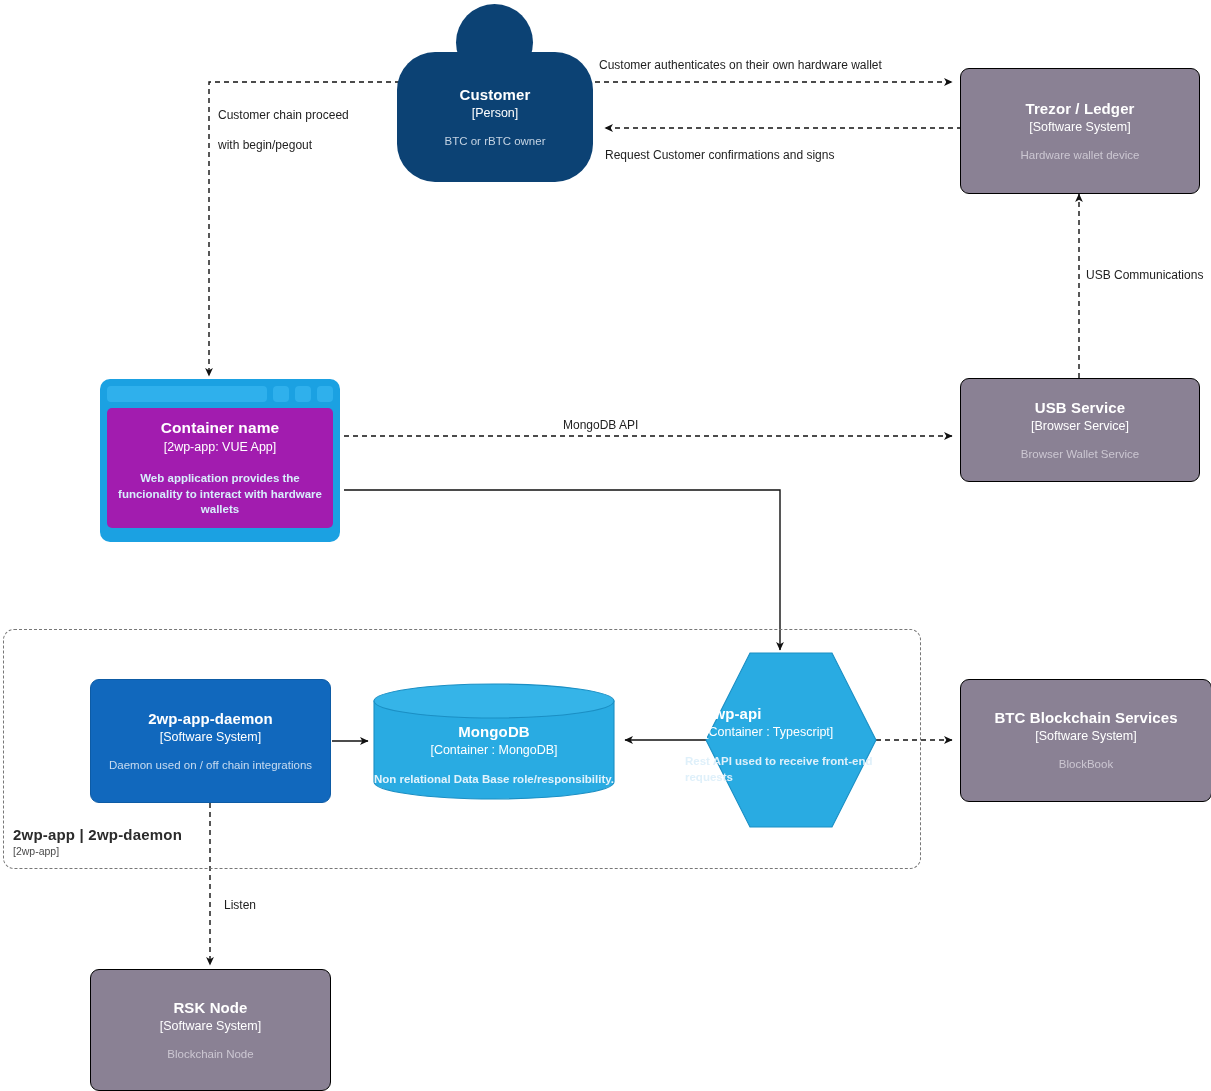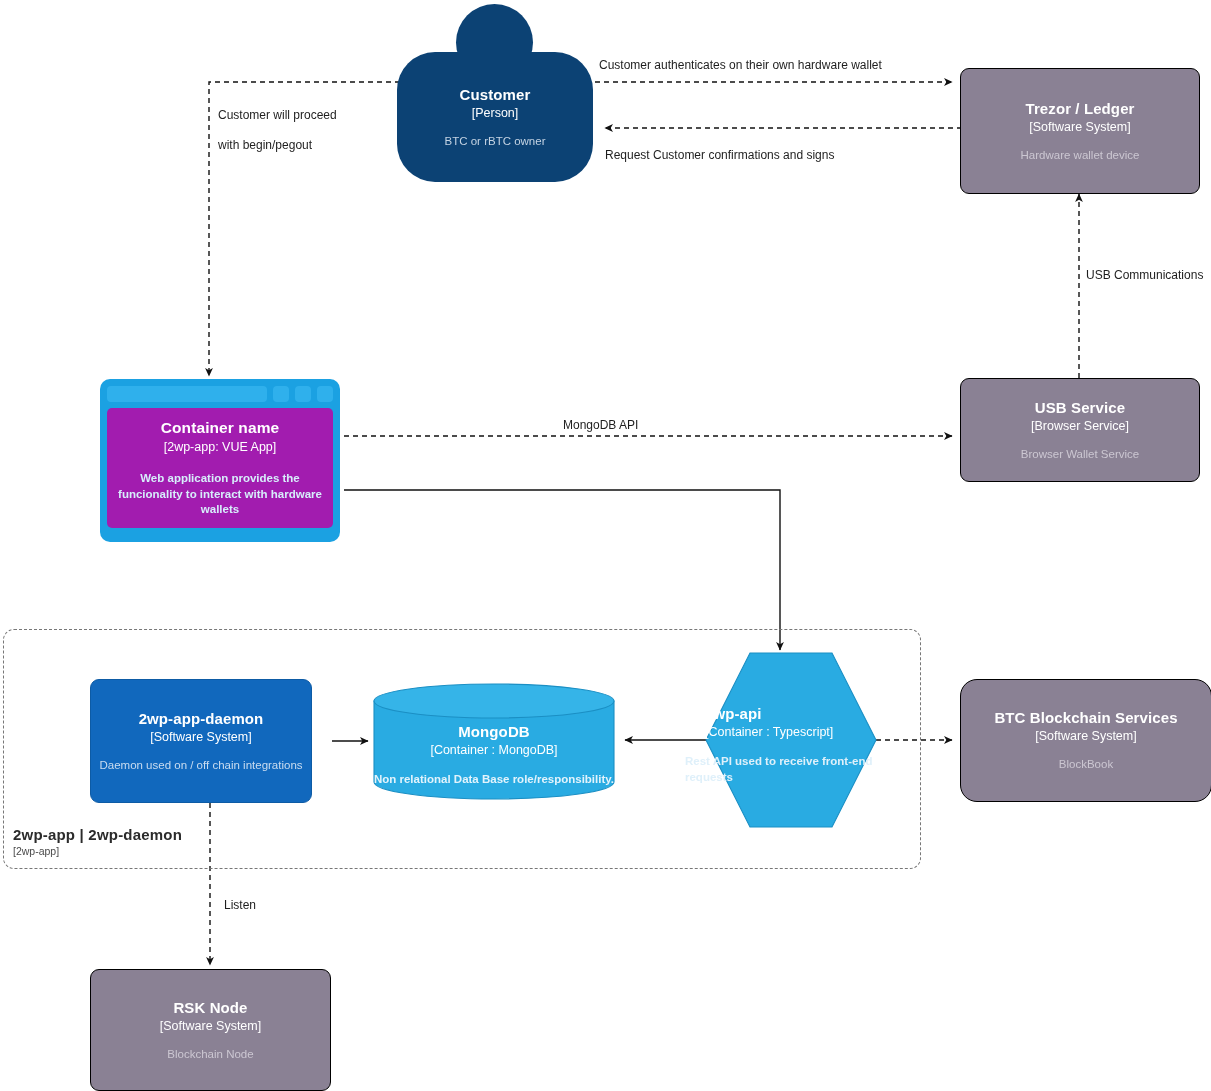--- a/index.html
+++ b/index.html
@@ -265,21 +265,21 @@
       <div class="browser-dot"></div>
       <div class="browser-dot"></div>
     </div>
     <div class="browser-body">
       <div class="n-title">Container name</div>
       <div class="n-type">[2wp-app: VUE App]</div>
       <div class="n-desc">Web application provides the funcionality to interact with hardware wallets</div>
     </div>
   </div>
 
-  <div class="node sys" style="left:90px; top:679px; width:222px; height:124px;">
+  <div class="node sys" style="left:90px; top:679px; width:241px; height:124px;">
     <div class="n-title">2wp-app-daemon</div>
     <div class="n-type">[Software System]</div>
     <div class="n-desc">Daemon used on / off chain integrations</div>
   </div>
 
   <div class="cyl" style="left:373px; top:683px; width:242px; height:117px;">
     <svg width="242" height="117" viewBox="0 0 242 117">
       <path d="M1,18 L1,99 A120,17 0 0 0 241,99 L241,18 Z" fill="#29abe2" stroke="#1b8fc4" stroke-width="1.1"></path>
       <ellipse cx="121" cy="18" rx="120" ry="17" fill="#35b4e8" stroke="#1b8fc4" stroke-width="1.1"></ellipse>
     </svg>
@@ -294,37 +294,37 @@
     <svg width="172" height="176" viewBox="0 0 172 176">
       <polygon points="45,1 127,1 171,88 127,175 45,175 1,88" fill="#29abe2" stroke="#1b8fc4" stroke-width="1.1"></polygon>
     </svg>
     <div class="hex-text" style="top:52px;">
       <div class="n-title">2wp-api</div>
       <div class="n-type">[Container : Typescript]</div>
       <div class="n-desc" style="margin-left:-20px; margin-right:-20px;">Rest API used to receive front-end requests</div>
     </div>
   </div>
 
-  <div class="node ext" style="left:960px; top:679px; width:252px; height:123px;border-radius:17px;">
+  <div class="node ext" style="left:960px; top:679px; width:252px; height:123px;">
     <div class="n-title">BTC Blockchain Services</div>
     <div class="n-type">[Software System]</div>
     <div class="n-desc">BlockBook</div>
   </div>
 
   <div class="node ext" style="left:90px; top:969px; width:241px; height:122px;">
     <div class="n-title">RSK Node</div>
     <div class="n-type">[Software System]</div>
     <div class="n-desc">Blockchain Node</div>
   </div>
 
   <div class="edge-label" style="left:599px; top:56px;">Customer authenticates on their own hardware wallet</div>
 
   <div class="edge-label" style="left:605px; top:146px;">Request Customer confirmations and signs</div>
 
-  <div class="edge-label" style="left:218px; top:106px;">Customer will proceed</div>
+  <div class="edge-label" style="left:218px; top:106px;">Customer chain proceed</div>
 
   <div class="edge-label" style="left:218px; top:136px;">with begin/pegout</div>
 
   <div class="edge-label" style="left:1086px; top:266px;">USB Communications</div>
 
   <div class="edge-label" style="left:563px; top:416px;">MongoDB API</div>
 
   <div class="edge-label" style="left:224px; top:896px;">Listen</div>
 
 </div>

